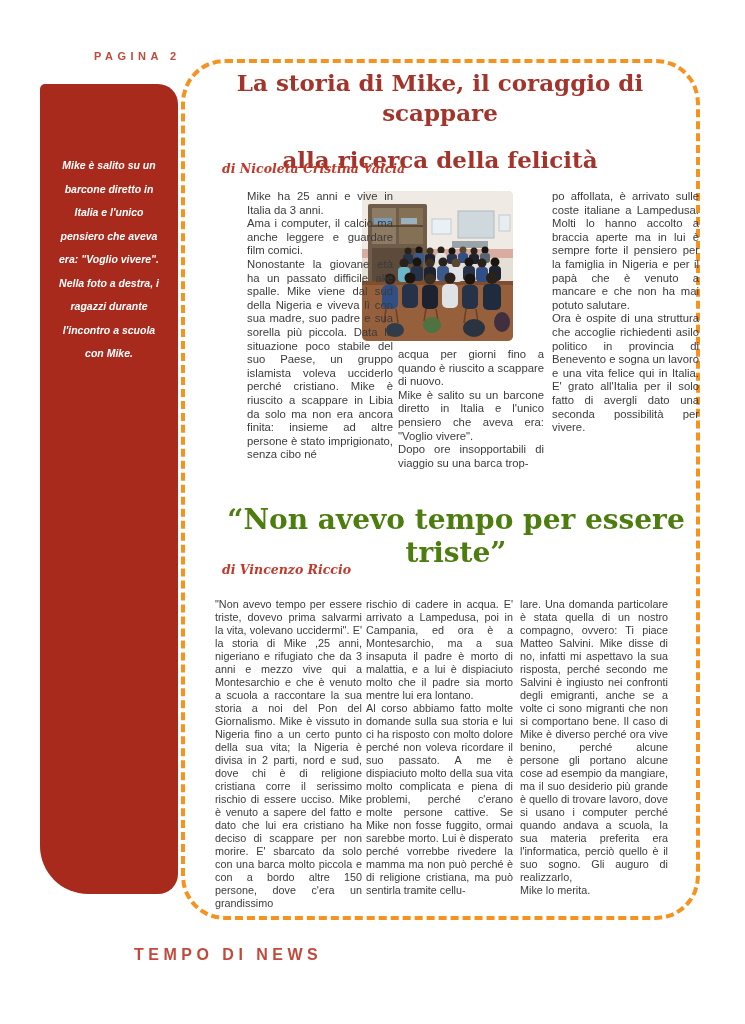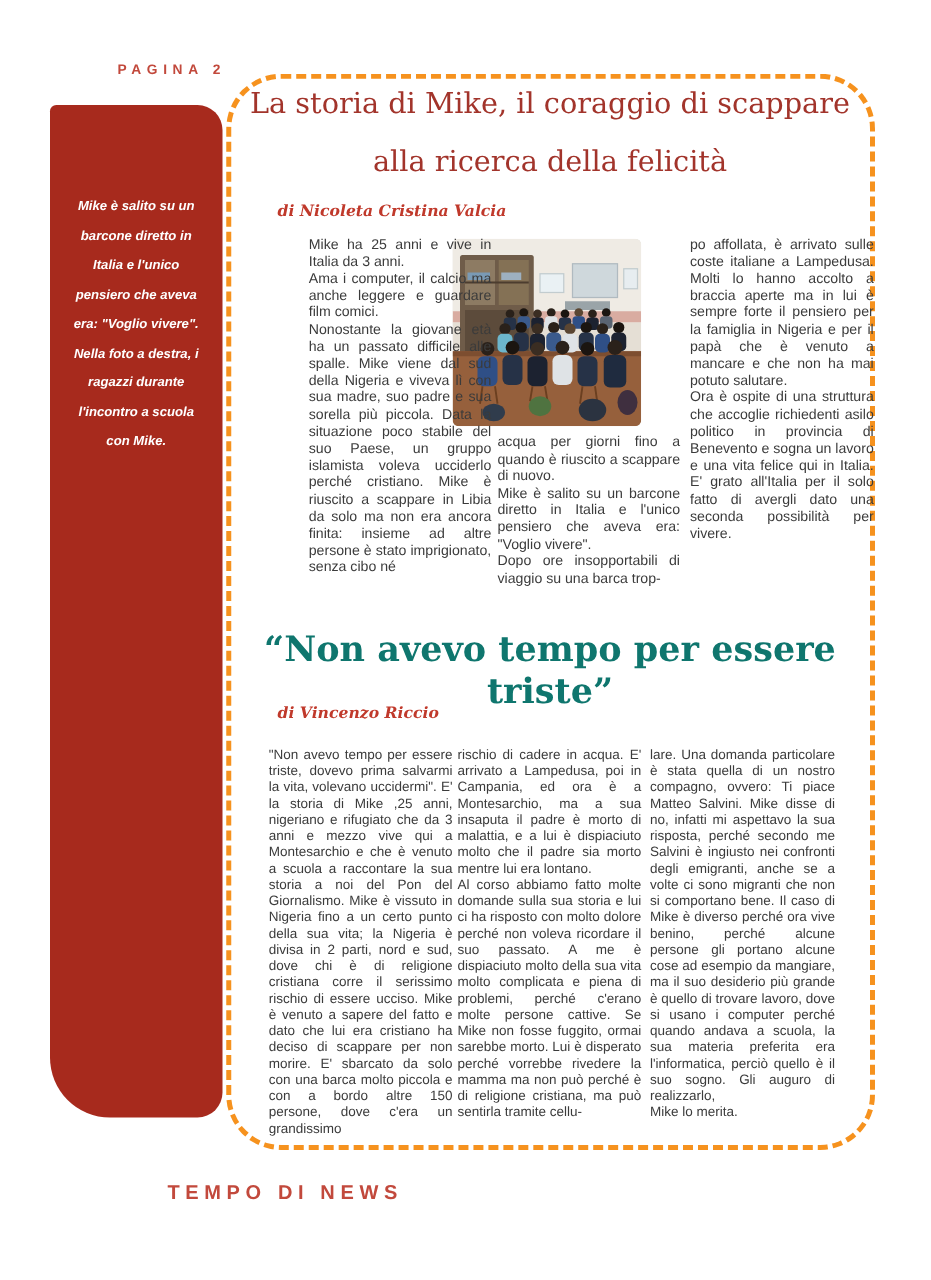--- a/index.html
+++ b/index.html
@@ -28,35 +28,35 @@
     background:#a72a1d;border-radius:5px 20px 20px 48px;
   }
   .redbar .caption{
     margin:70px 13px 0 13px;color:#ffffff;
     font-style:italic;font-weight:bold;font-size:10.5px;line-height:23.5px;
     text-align:center;white-space:pre-line;
   }
 
   .title{
     position:absolute;left:190px;top:68px;width:500px;text-align:center;
-    color:#a2342b;font-family:"DejaVu Serif",serif;font-weight:normal;font-size:23px;
+    color:#a2342b;font-family:"DejaVu Serif",serif;font-weight:bold;font-size:23px;
     line-height:30px;
   }
   .title .tline{margin-bottom:17px;}
 
   .byline{
     position:absolute;left:222px;color:#c0392b;
     font-family:"DejaVu Serif",serif;font-style:italic;font-weight:bold;font-size:12.5px;
   }
   .byline1{top:161px;}
   .byline2{top:562px;}
 
   .headline2{
-    position:absolute;left:190px;top:503px;width:500px;text-align:center;
-    color:#0f766e;font-family:"DejaVu Serif",serif;font-weight:bold;font-size:28px;
+    position:absolute;left:206px;top:503px;width:500px;text-align:center;
+    color:#4d7c0f;font-family:"DejaVu Serif",serif;font-weight:bold;font-size:28px;
   }
 
   .col{
     position:absolute;text-align:justify;color:#3b3b3b;white-space:pre-line;
   }
   .a1{font-size:11.3px;line-height:13.6px;margin-left:32px;}
   .a2{font-size:10.8px;line-height:13px;}
   .c1{left:215px;top:190px;width:146px;}
   .c2{left:366px;top:348px;width:146px;}
   .c3{left:520px;top:190px;width:147px;}

